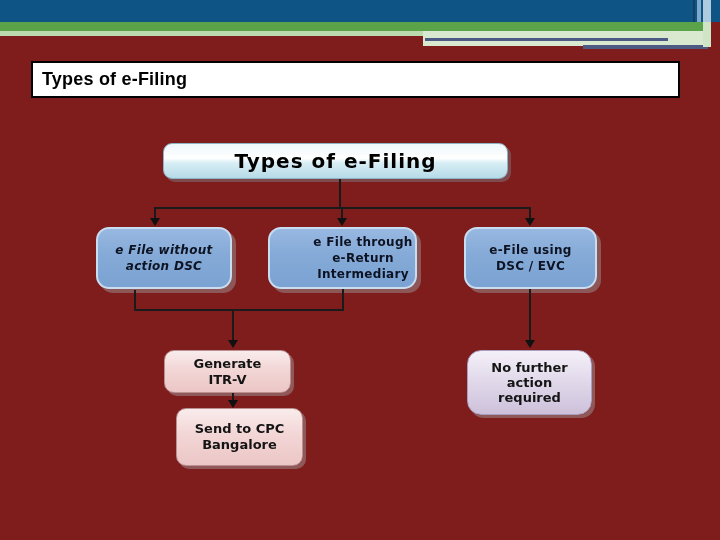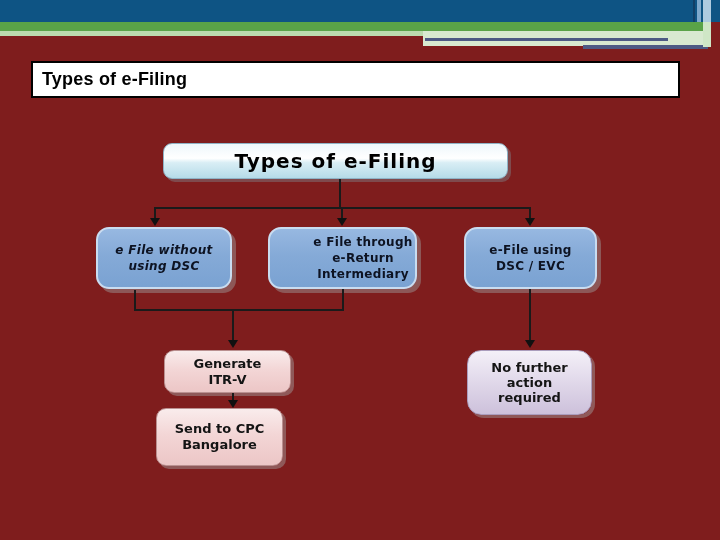--- a/index.html
+++ b/index.html
@@ -96,21 +96,21 @@
     <div class="abs lh" style="left:154px;top:207px;width:377px;"></div>
     <div class="abs lv" style="left:154px;top:207px;height:12px;"></div>
     <div class="abs arrow-down" style="left:150px;top:218px;"></div>
     <div class="abs lv" style="left:341px;top:207px;height:12px;"></div>
     <div class="abs arrow-down" style="left:337px;top:218px;"></div>
     <div class="abs lv" style="left:529px;top:207px;height:12px;"></div>
     <div class="abs arrow-down" style="left:525px;top:218px;"></div>
 
     <div class="abs node branch" style="left:96px;top:227px;width:136px;height:62px;font-style:italic;">
       <div>e File without</div>
-      <div>using DSC</div>
+      <div>action DSC</div>
     </div>
     <div class="abs node branch" style="left:268px;top:227px;width:149px;height:62px;padding-left:41px;">
       <div>e File through</div>
       <div>e-Return</div>
       <div>Intermediary</div>
     </div>
     <div class="abs node branch" style="left:464px;top:227px;width:133px;height:62px;">
       <div>e-File using</div>
       <div>DSC / EVC</div>
     </div>
@@ -125,21 +125,21 @@
     <div class="abs arrow-down" style="left:525px;top:340px;"></div>
 
     <div class="abs node outcome-pink" style="left:164px;top:350px;width:127px;height:43px;">
       <div>Generate</div>
       <div>ITR-V</div>
     </div>
 
     <div class="abs lv" style="left:232px;top:393px;height:8px;"></div>
     <div class="abs arrow-down" style="left:228px;top:400px;"></div>
 
-    <div class="abs node outcome-pink" style="left:156px;top:408px;width:127px;height:58px;">
+    <div class="abs node outcome-pink" style="left:176px;top:408px;width:127px;height:58px;">
       <div>Send to CPC</div>
       <div>Bangalore</div>
     </div>
 
     <div class="abs node outcome-lav">
       <div>No further</div>
       <div>action</div>
       <div>required</div>
     </div>
 

